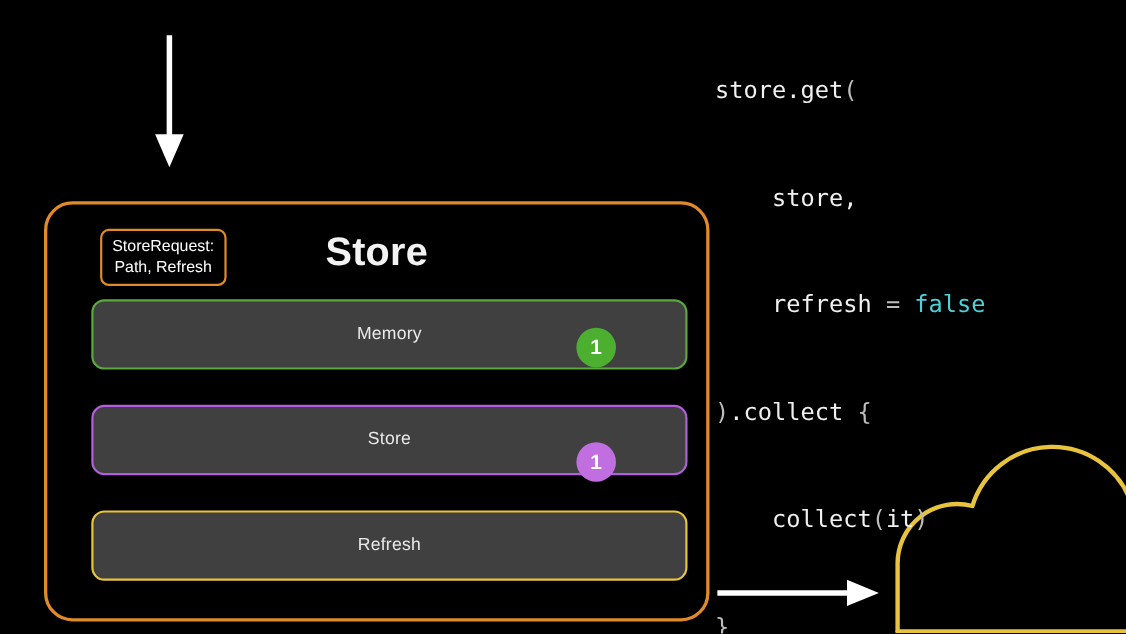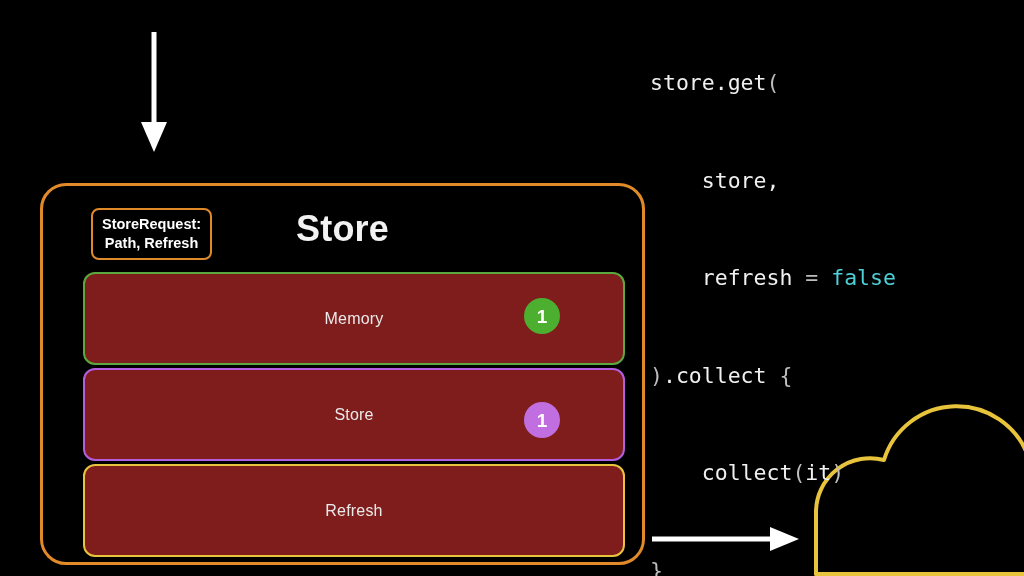--- a/index.html
+++ b/index.html
@@ -68,37 +68,37 @@
 
   .request-badge {
     position: absolute;
     left: 48px;
     top: 22px;
     border: 2px solid #e08a2a;
     border-radius: 8px;
     padding: 5px 9px 6px 9px;
     color: #ffffff;
     font-size: 14.5px;
-    font-weight: bold;
+    font-weight: normal;
     line-height: 1.28;
     text-align: center;
     box-sizing: border-box;
   }
 
   
   .layer {
     position: absolute;
     left: 40px;
     width: 542px;
-    height: 93px;
+    height: 64px;
     border-radius: 12px;
     border-width: 2px;
     border-style: solid;
     box-sizing: border-box;
-    background: #7f1d1d;
+    background: #404040;
   }
   .layer-label {
     position: absolute;
     left: 0;
     top: 0;
     width: 100%;
     height: 100%;
     display: flex;
     align-items: center;
     justify-content: center;

